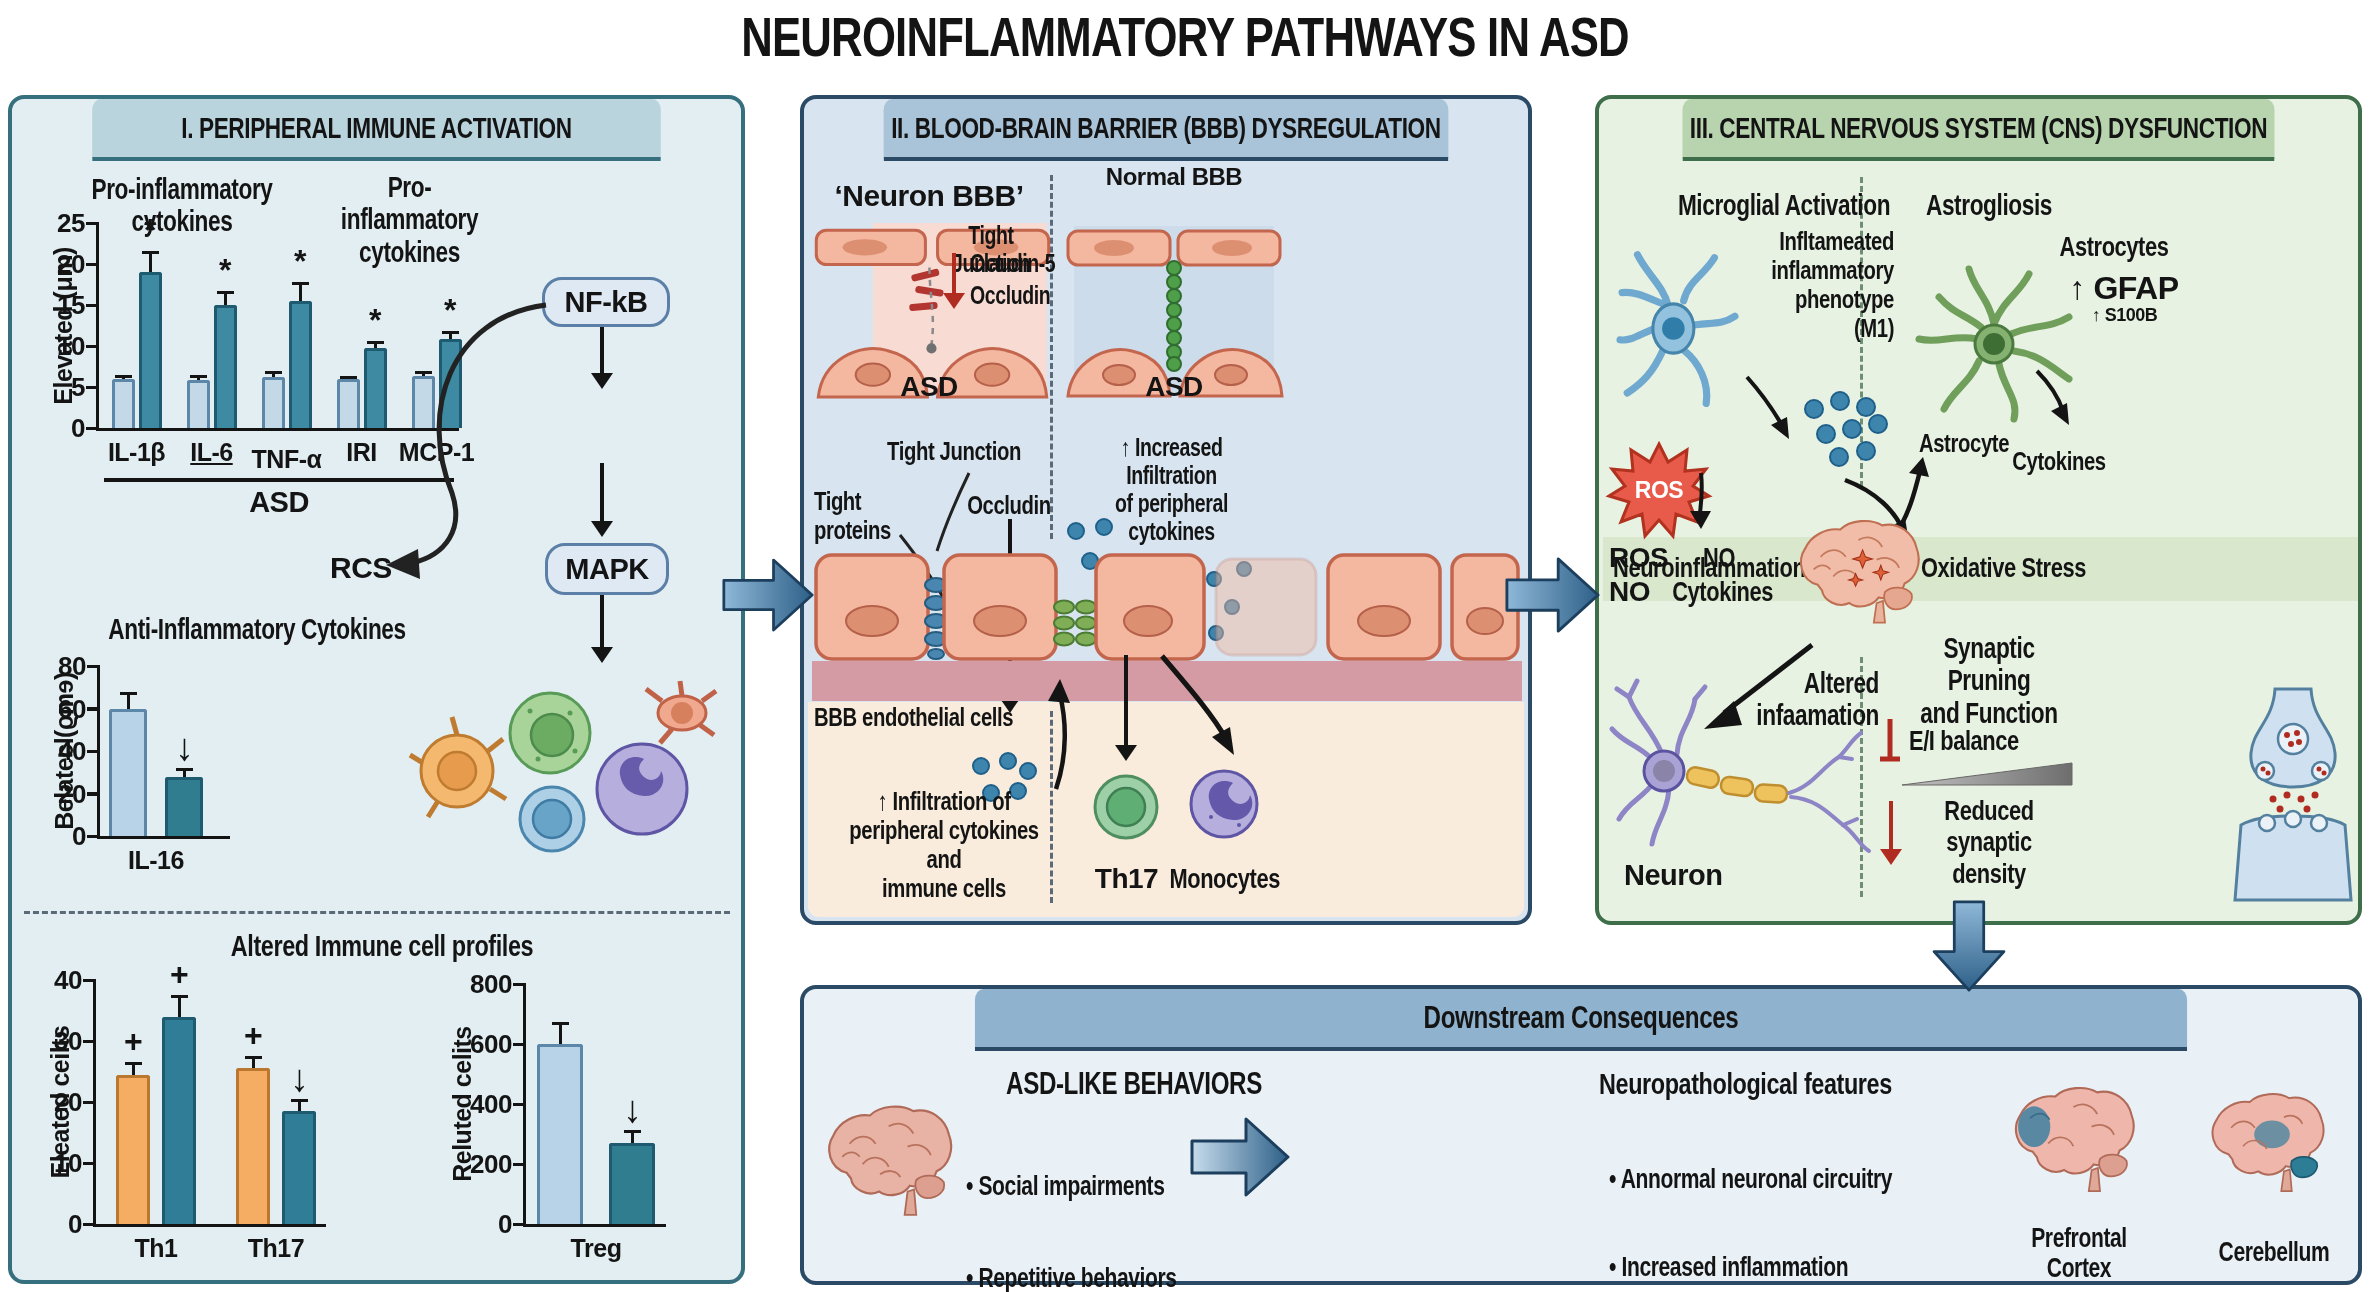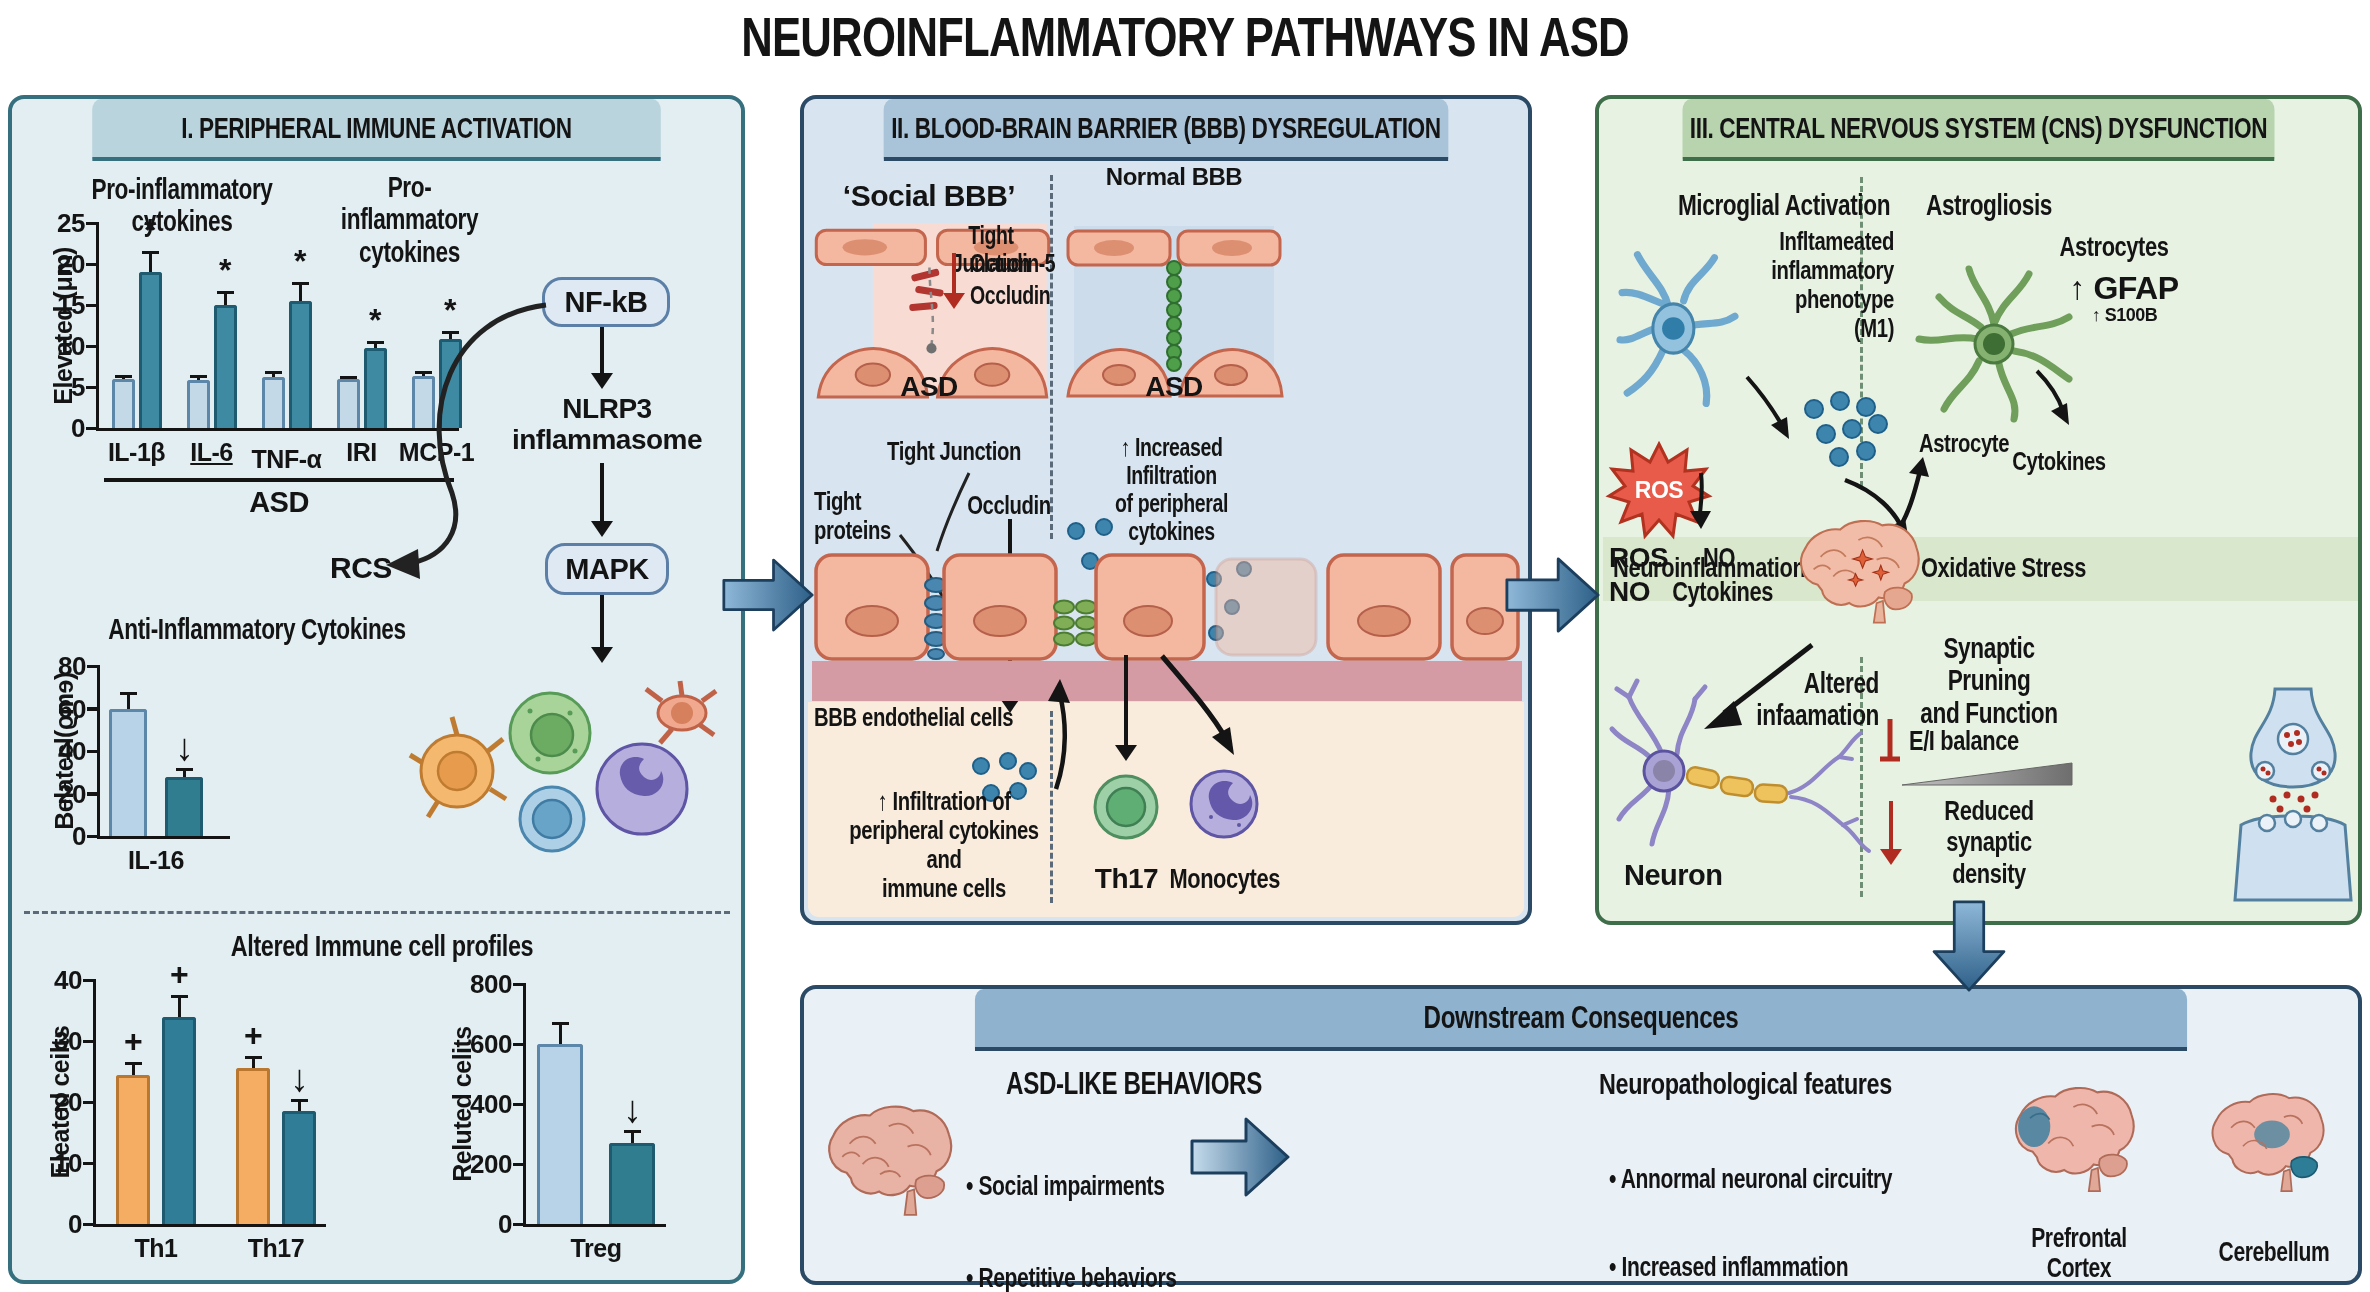--- a/index.html
+++ b/index.html
@@ -116,22 +116,20 @@
             <div class="xlab" style="left: 337.5px;">MCP-1</div>
             <div class="under" style="width: 350px;"></div>
             <div class="underlab" style="left: 180px;">ASD</div>
           </div>
         </div>
 
       <div class="pathbox" style="left:530px;top:178px;width:122px;height:44px">
           <span>NF-kB</span>
         </div>
       <div class="varrow" style="left:588px;top:228px;height:46px"></div>
-      <div class="t c" style="left:495px;top:294px;width:200px;font-size:28px">NLRP3
-inflammasome</div>
       <div class="varrow" style="left:588px;top:364px;height:58px"></div>
       <div class="pathbox" style="left:533px;top:444px;width:118px;height:46px">
           <span>MAPK</span>
         </div>
       <div class="varrow" style="left:588px;top:496px;height:52px"></div>
 
       <svg style="left:362px;top:196px" width="180" height="290" viewBox="0 0 180 290">
         <path d="M172,10 C75,22 45,118 78,198 C90,234 72,260 38,268" stroke="#222" stroke-width="5" fill="none"></path>
         <polygon points="44,254 12,270 46,284" fill="#222"></polygon>
       </svg>
@@ -247,21 +245,21 @@
     </div>
   </section>
 
   <section class="panel p2">
     <div class="phead cx">II. BLOOD-BRAIN BARRIER (BBB) DYSREGULATION</div>
     <div class="pbody">
       <div class="peach" style="top:603px"></div>
       <div class="dash-v" style="left:246px;top:76px;height:364px"></div>
       <div class="dash-v" style="left:246px;top:612px;height:192px"></div>
 
-      <div class="t c" style="left:25px;top:80px;width:200px;font-size:30px">‘Social BBB’</div>
+      <div class="t c" style="left:25px;top:80px;width:200px;font-size:30px">‘Neuron BBB’</div>
       <div class="t c" style="left:270px;top:65px;width:200px;font-size:24px">Normal BBB</div>
 
       <svg style="left:10px;top:116px" width="238" height="192" viewBox="0 0 235 190">
         <rect x="58" y="8" width="172" height="170" fill="#f8dcd4"></rect>
         <rect x="2" y="15" width="108" height="34" rx="10" fill="#f4b79f" stroke="#c4654d" stroke-width="3"></rect>
         <ellipse cx="50" cy="32" rx="22" ry="8" fill="#dd8f72"></ellipse>
         <rect x="122" y="15" width="110" height="34" rx="10" fill="#f4b79f" stroke="#c4654d" stroke-width="3"></rect>
         <ellipse cx="180" cy="32" rx="22" ry="8" fill="#dd8f72"></ellipse>
         <g fill="#b23530">
             <rect x="96" y="56" width="28" height="7" rx="3" transform="rotate(-14 110 60)"></rect>

